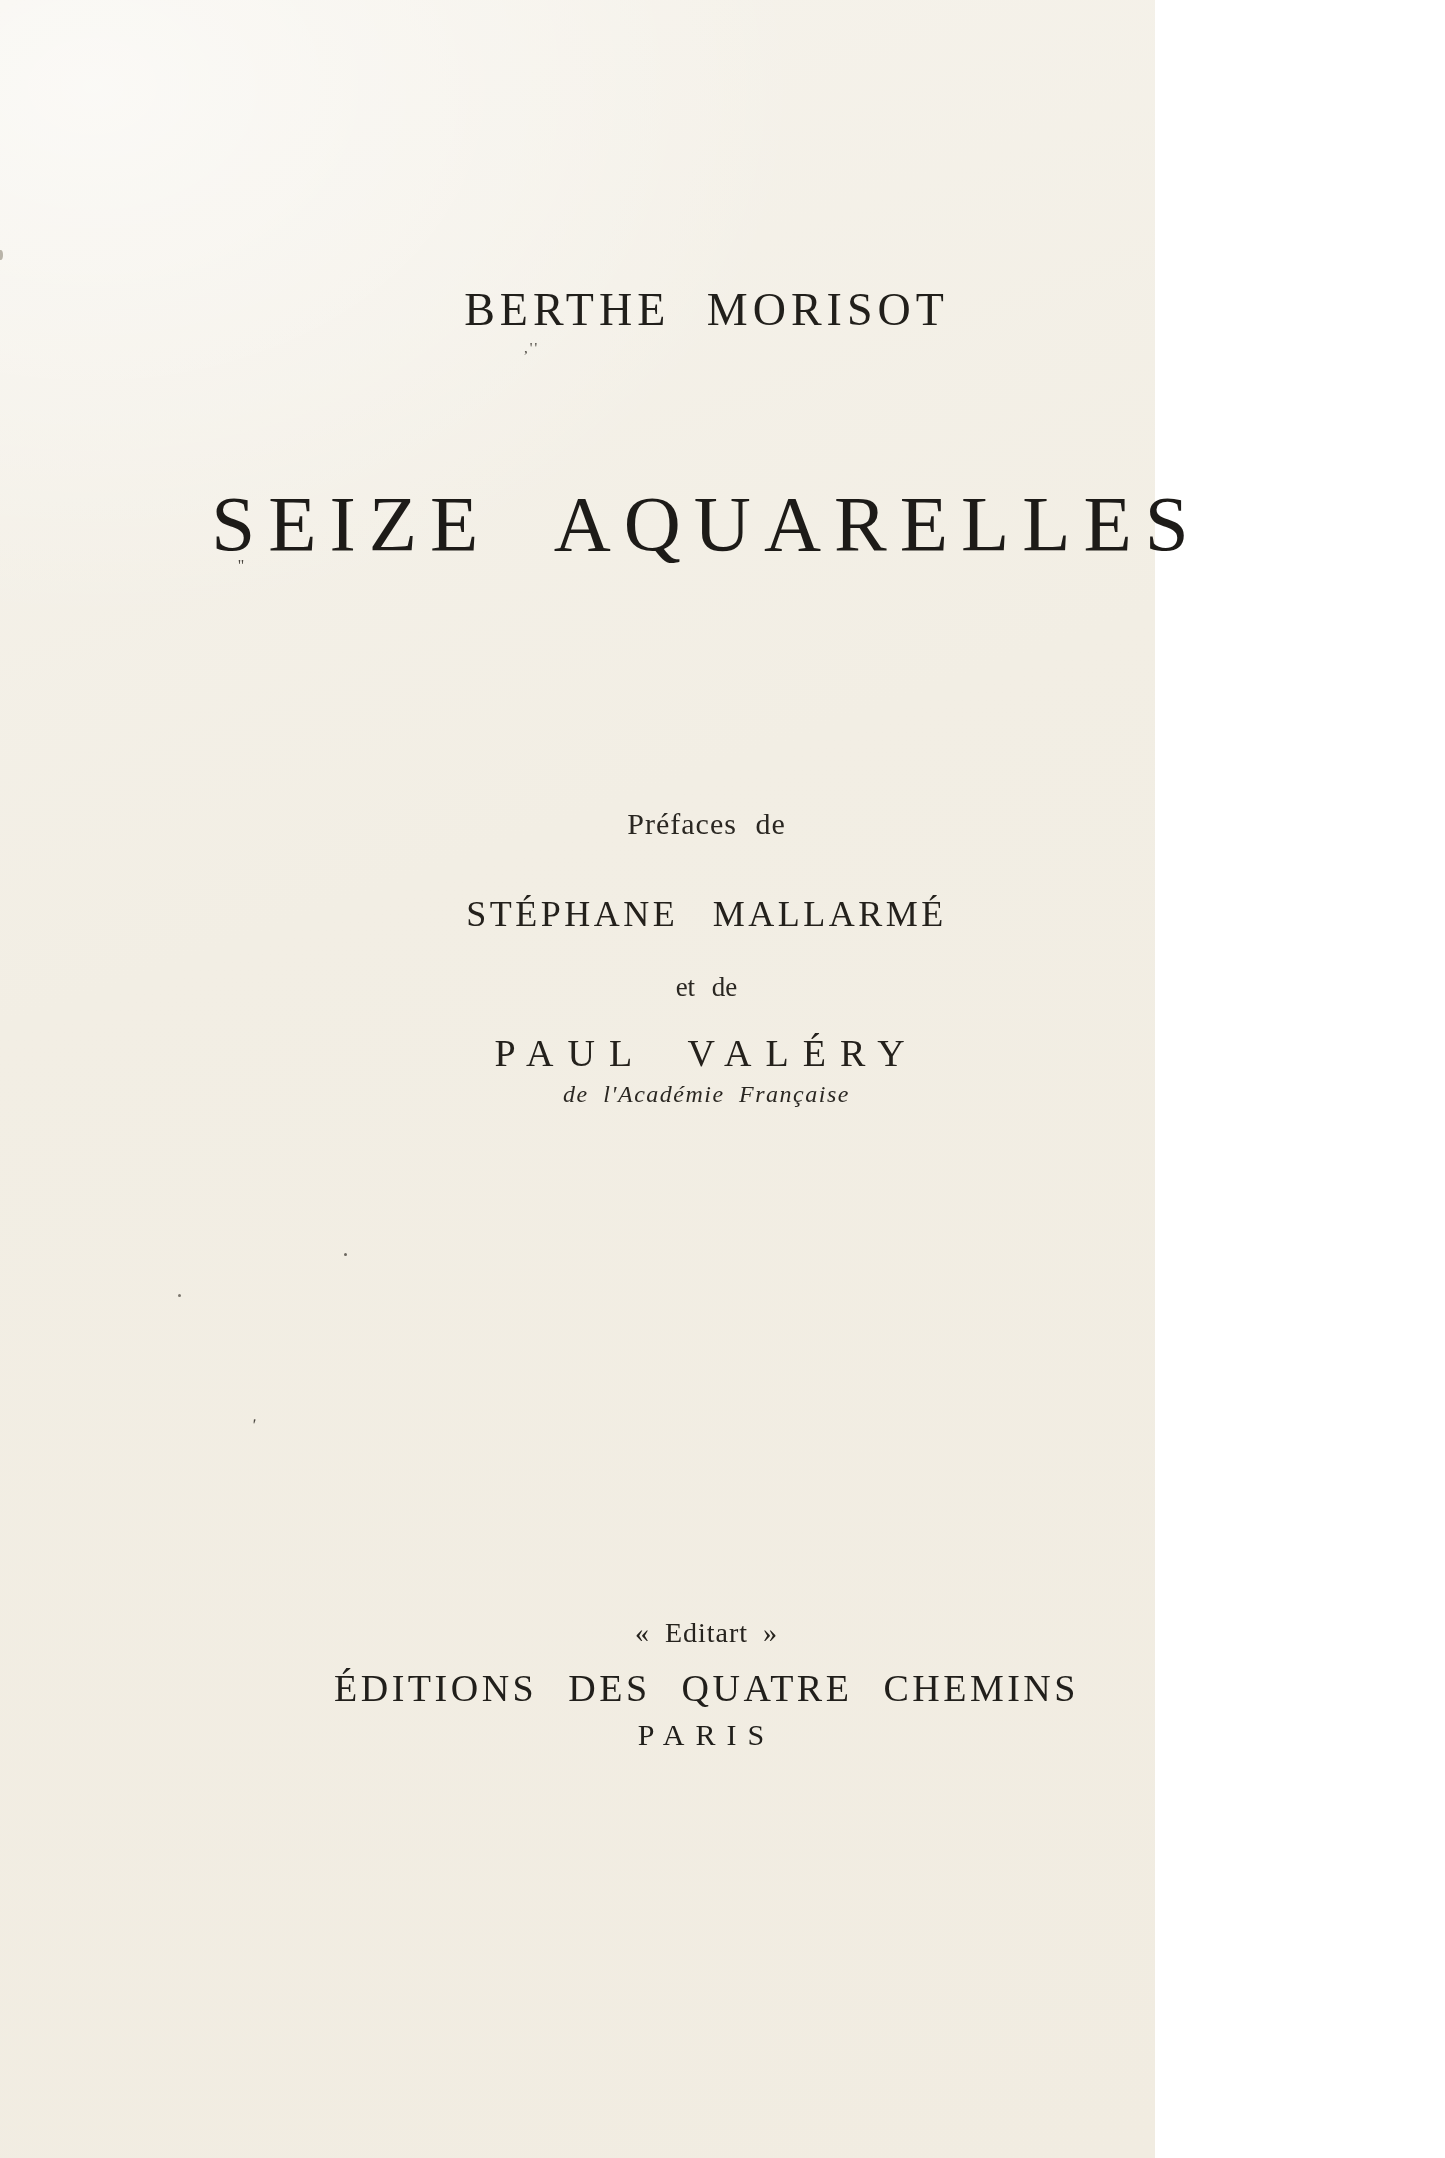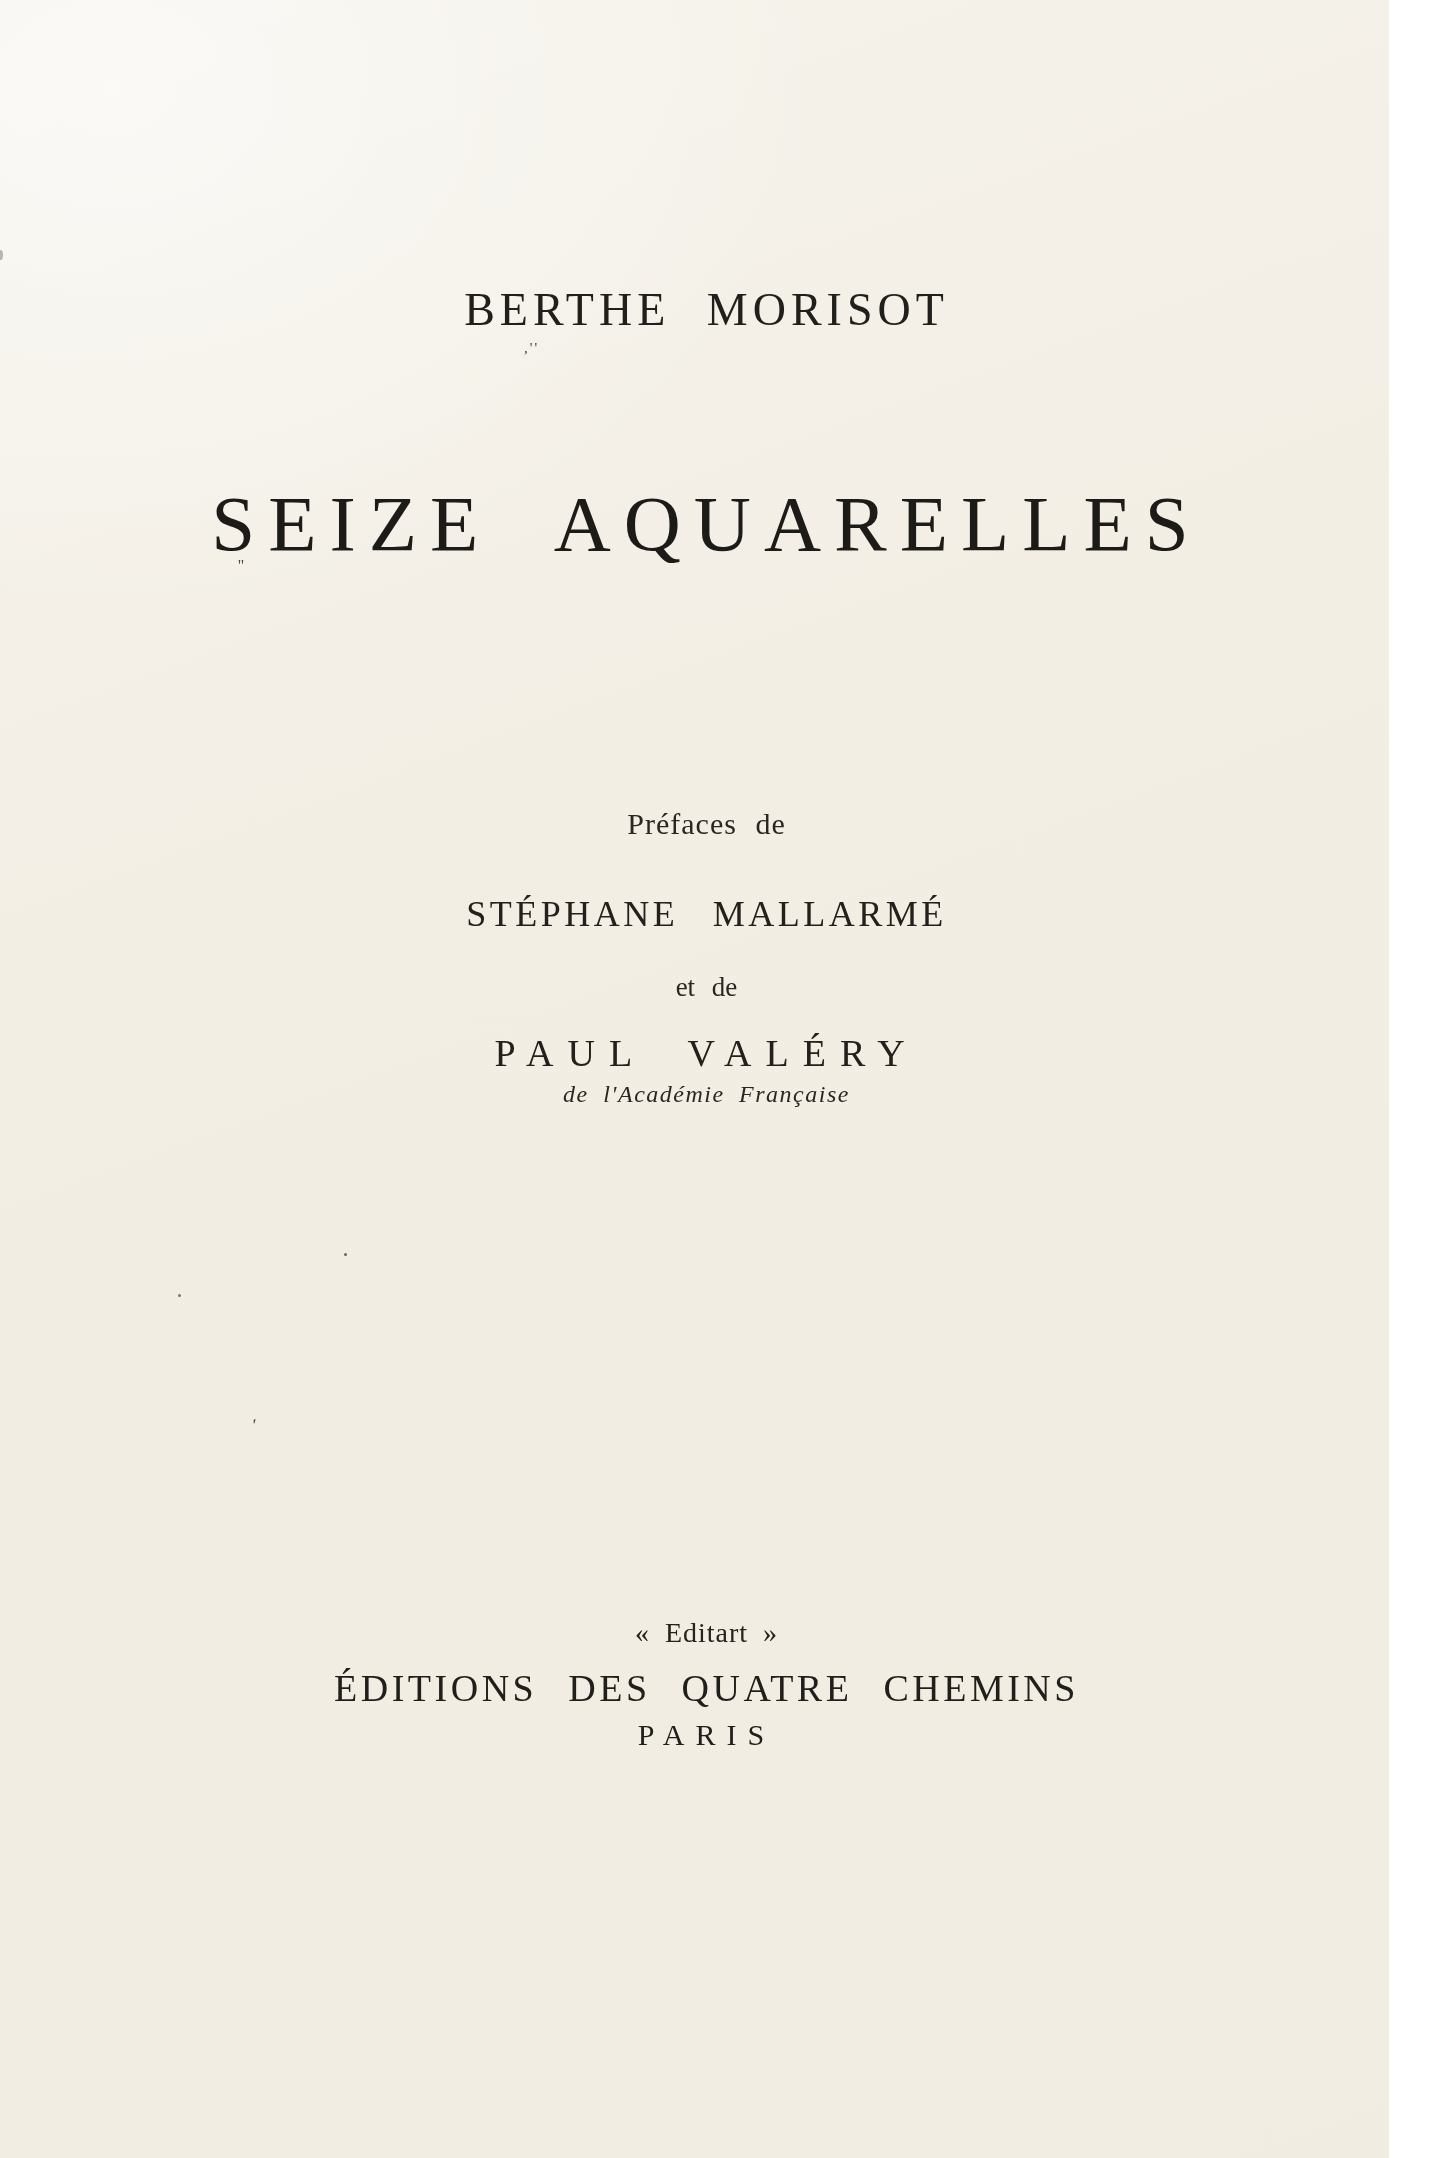--- a/index.html
+++ b/index.html
@@ -7,21 +7,21 @@
     padding: 0;
   }
   body {
     width: 1445px;
     height: 2158px;
     font-family: "Liberation Serif", serif;
     overflow: hidden;
   }
   .page {
     position: relative;
-    width: 1389px;
+    width: 1155px;
     height: 2158px;
     background:
       radial-gradient(ellipse 1200px 900px at 8% 4%, rgba(255,255,255,0.55), rgba(255,255,255,0) 60%),
       linear-gradient(160deg, #f6f3ec 0%, #f2eee4 40%, #f1ece1 100%);
     color: #24211d;
   }
   .line {
     position: absolute;
     left: -16px;
     width: 1445px;

